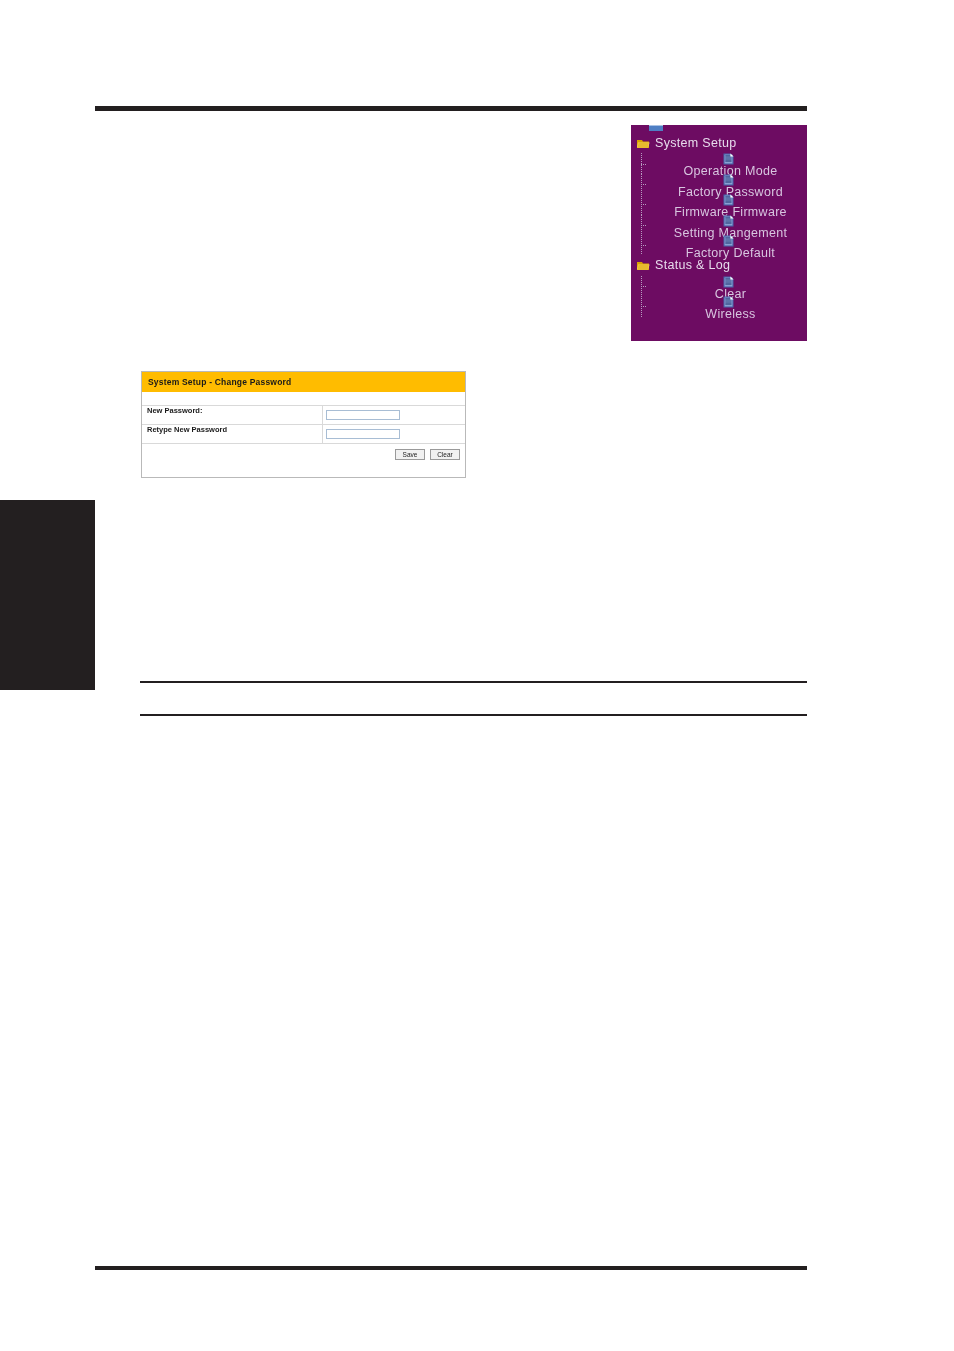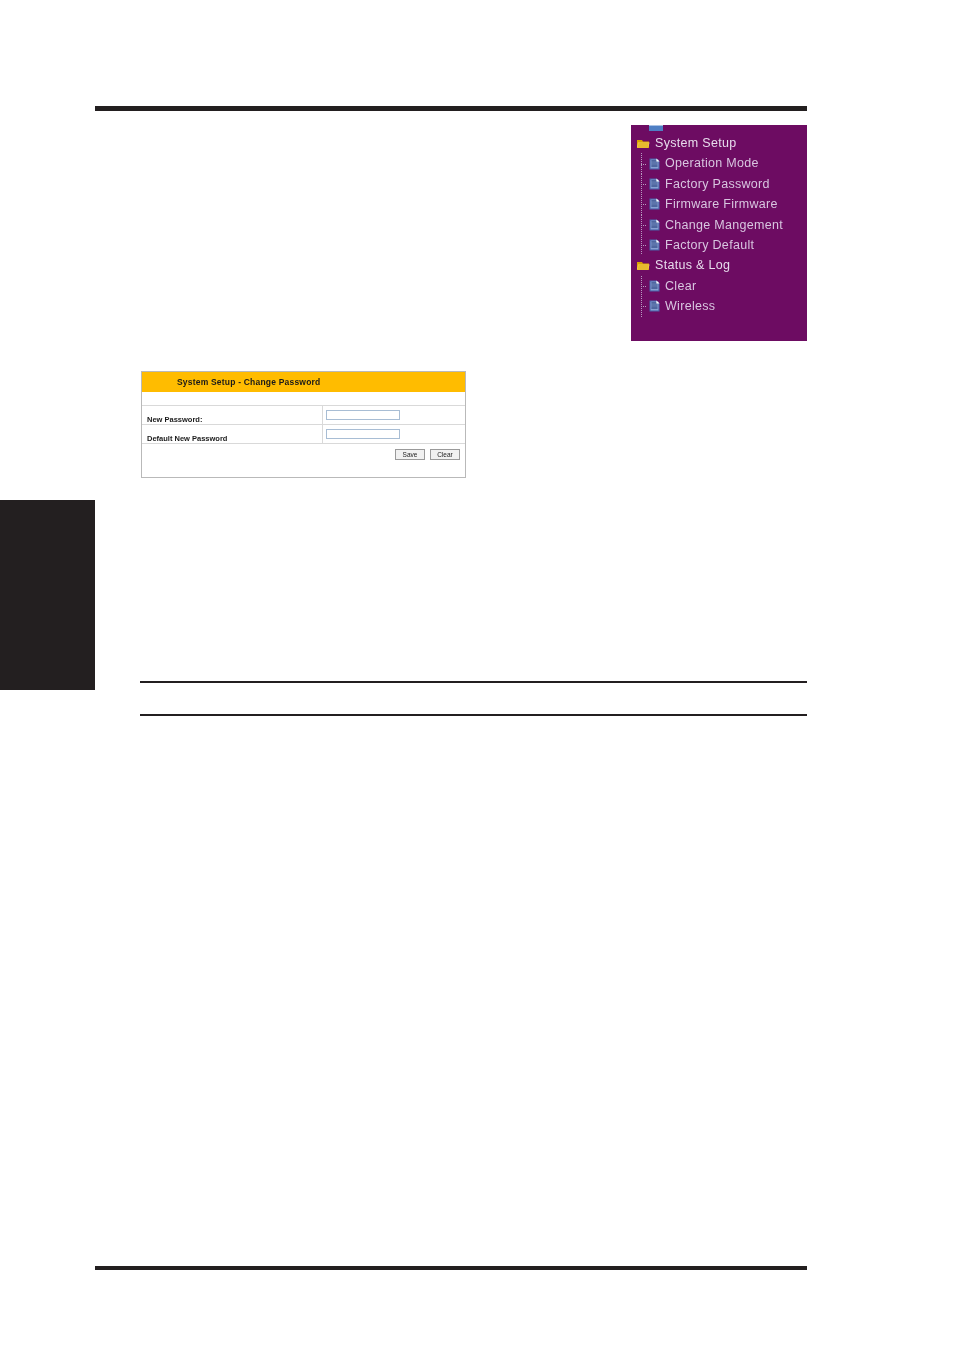--- a/index.html
+++ b/index.html
@@ -89,20 +89,21 @@
     display: flex;
     align-items: center;
     height: 20.4px;
     padding-left: 6px;
     color: #d8c6e0;
     white-space: nowrap;
     letter-spacing: 0.3px;
   }
   .nav-item.child {
     padding-left: 18px;
+    flex-direction: column;
   }
   .nav-item .label {
     margin-left: 5px;
     line-height: 1;
   }
   .nav-item.parent .label {
     color: #e7dcec;
   }
 
   
@@ -156,30 +157,29 @@
     display: flex;
     align-items: center;
     padding-left: 6px;
     box-sizing: border-box;
   }
   .panel-header .title {
     font-size: 8.5px;
     font-weight: bold;
     color: #1a1a1a;
     letter-spacing: 0.2px;
-    margin-left: 29px;
   }
   .panel-spacer {
     height: 13px;
     background: #ffffff;
     border-bottom: 1px solid #d9d9d9;
   }
   .form-row {
     display: flex;
-    align-items: flex-end;
+    align-items: flex-start;
     height: 18px;
     border-bottom: 1px solid #d9d9d9;
   }
   .form-row .row-label {
     width: 180px;
     padding-left: 5px;
     box-sizing: border-box;
     font-size: 7.5px;
     font-weight: bold;
     color: #1a1a1a;
@@ -294,21 +294,21 @@
 
     <div class="nav-item child">
       <span class="ic">
         <svg width="11" height="12" viewBox="0 0 11 12">
           <path d="M0.5 0.5 L7.5 0.5 L10.5 3.2 L10.5 11.5 L0.5 11.5 Z" fill="#4a63a8"></path>
           <path d="M1.6 1.6 L9.4 1.6 L9.4 10.4 L1.6 10.4 Z" fill="#8fa8d8"></path>
           <path d="M2.3 2.6 H8.6 M2.3 3.8 H8.6 M2.3 5.0 H8.6 M2.3 6.2 H8.6 M2.3 7.4 H8.6 M2.3 8.6 H8.6" stroke="#29407e" stroke-width="0.7"></path>
           <path d="M7.4 0.5 L10.5 3.4 L7.4 3.4 Z" fill="#ffffff"></path>
         </svg>
       </span>
-      <span class="label">Change Mangement</span>
+      <span class="label">Setting Mangement</span>
     </div>
 
     <div class="nav-item child">
       <span class="ic">
         <svg width="11" height="12" viewBox="0 0 11 12">
           <path d="M0.5 0.5 L7.5 0.5 L10.5 3.2 L10.5 11.5 L0.5 11.5 Z" fill="#4a63a8"></path>
           <path d="M1.6 1.6 L9.4 1.6 L9.4 10.4 L1.6 10.4 Z" fill="#8fa8d8"></path>
           <path d="M2.3 2.6 H8.6 M2.3 3.8 H8.6 M2.3 5.0 H8.6 M2.3 6.2 H8.6 M2.3 7.4 H8.6 M2.3 8.6 H8.6" stroke="#29407e" stroke-width="0.7"></path>
           <path d="M7.4 0.5 L10.5 3.4 L7.4 3.4 Z" fill="#ffffff"></path>
         </svg>
@@ -363,21 +363,21 @@
   <div class="panel-spacer"></div>
 
   <div class="form-row">
     <div class="row-label">New Password:</div>
     <div class="row-field">
       <input class="txt-input" type="text" value="" style="">
     </div>
   </div>
 
   <div class="form-row">
-    <div class="row-label">Default New Password</div>
+    <div class="row-label">Retype New Password</div>
     <div class="row-field">
       <input class="txt-input" type="text" value="" style="">
     </div>
   </div>
 
   <div class="panel-actions">
     <button class="btn">Save</button>
     <button class="btn">Clear</button>
   </div>
 

